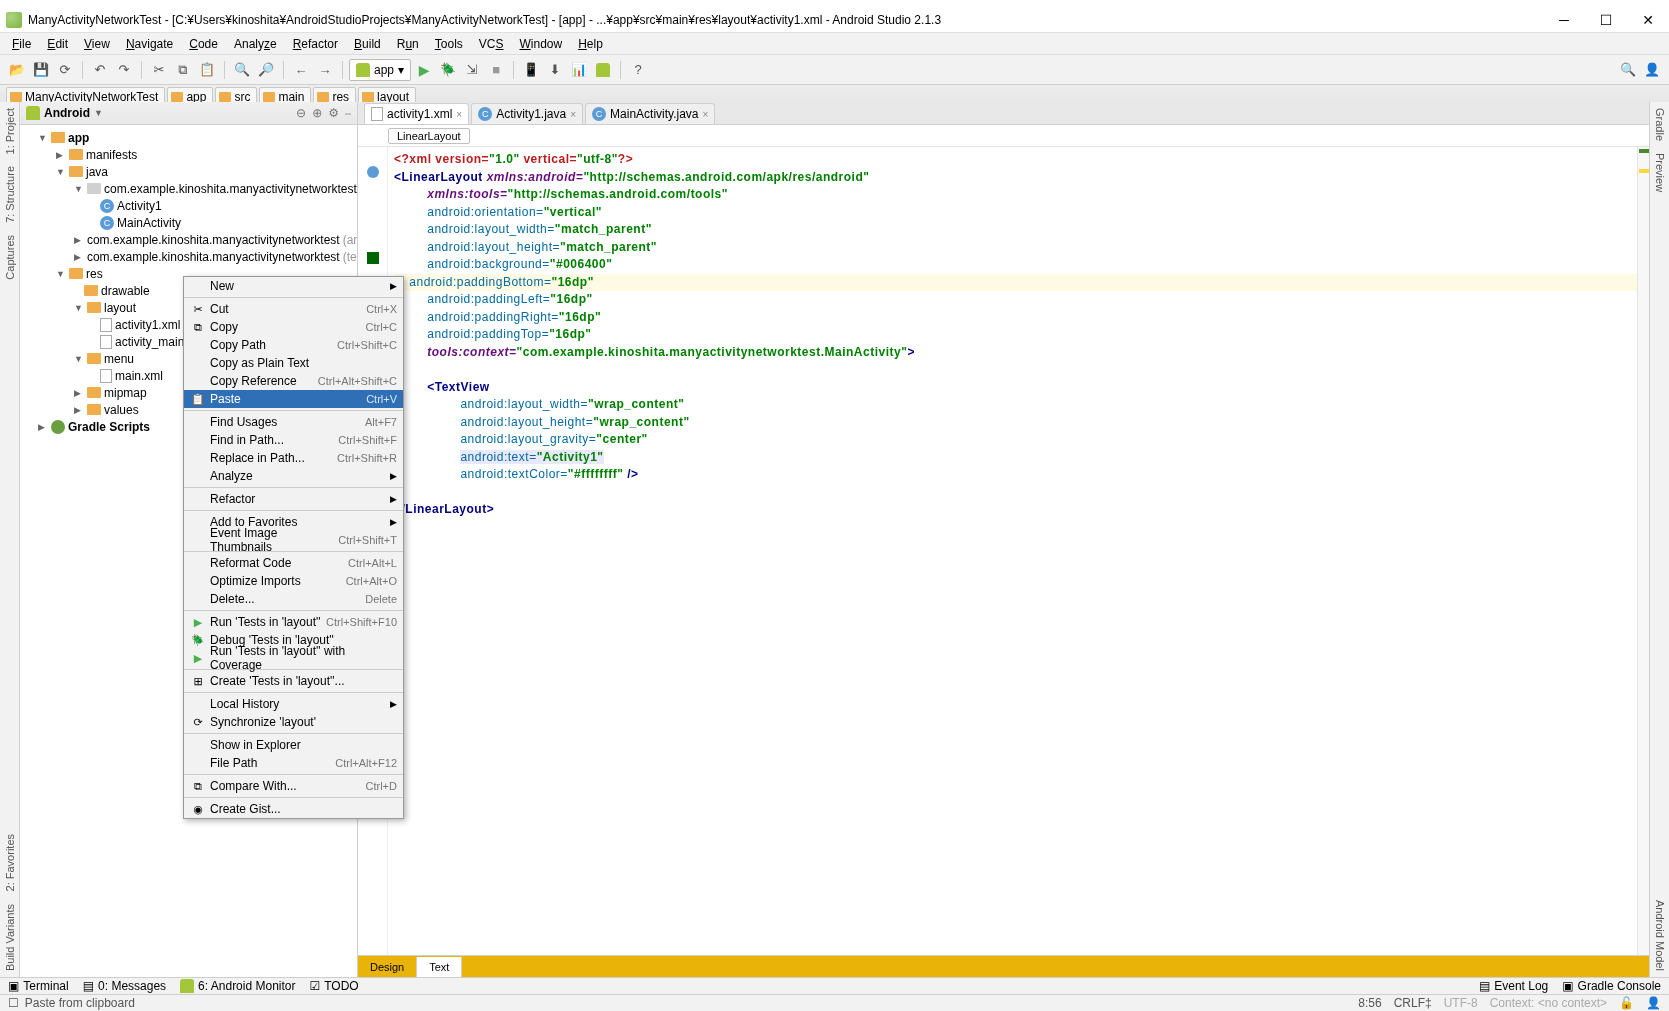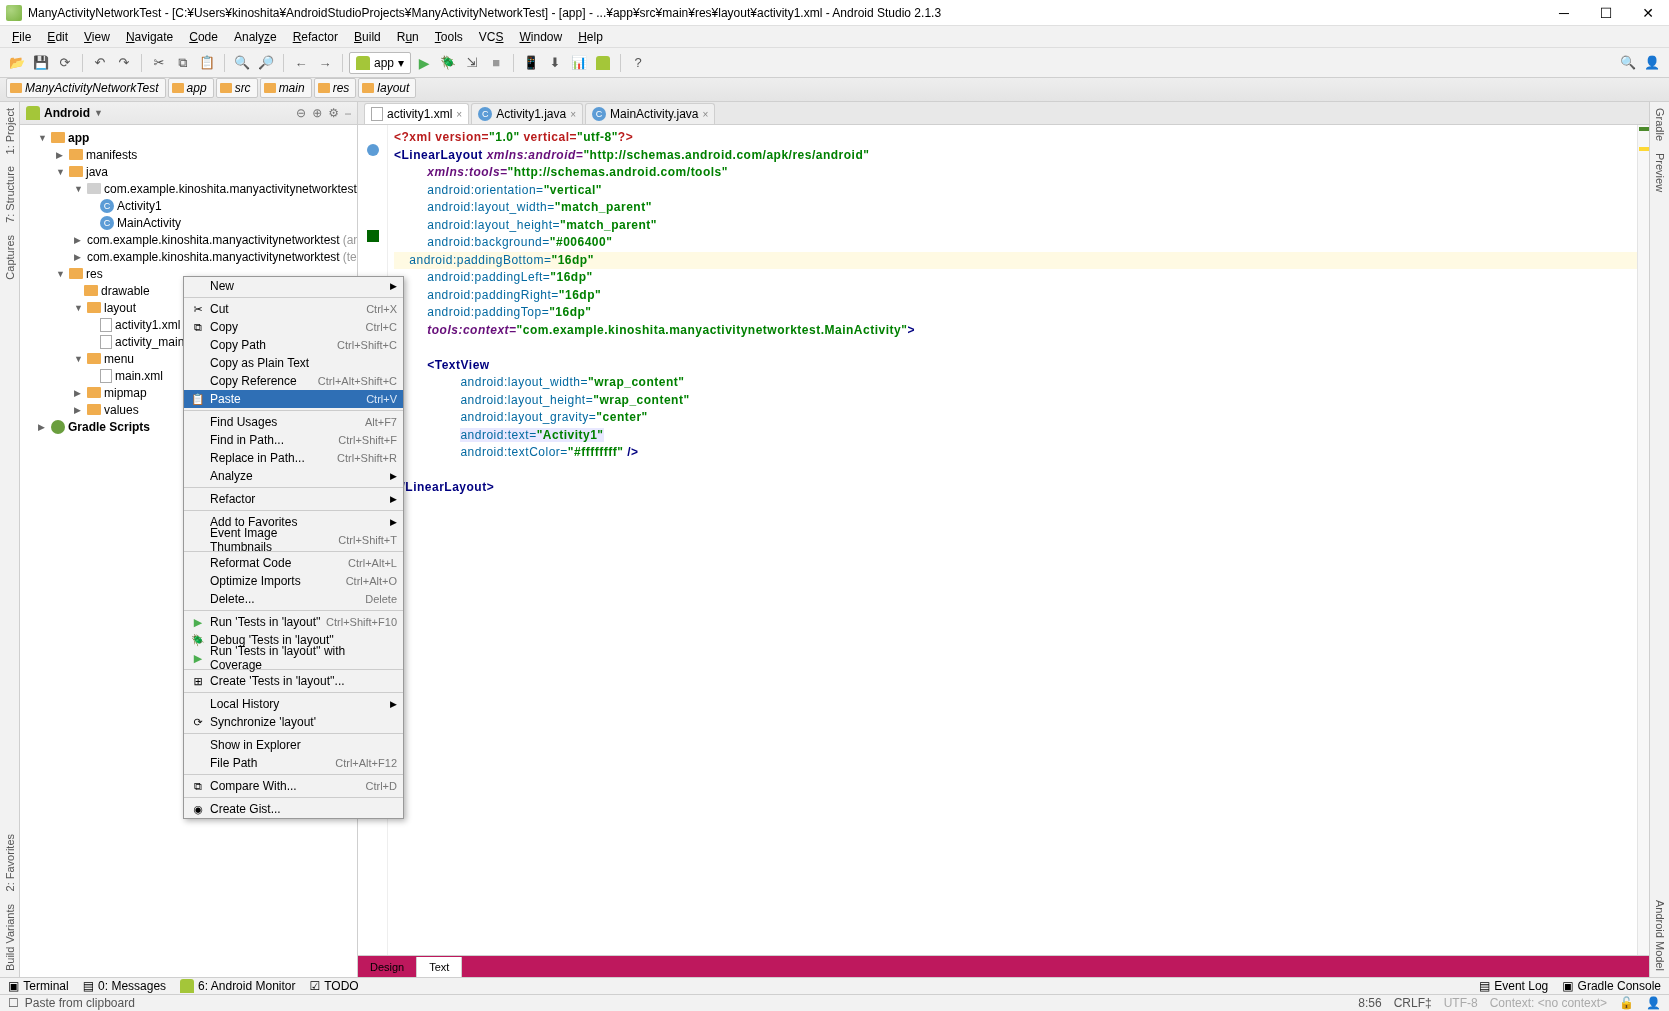--- a/index.html
+++ b/index.html
@@ -1,38 +1,38 @@
 <!DOCTYPE html>
 <html><head>
 <meta charset="utf-8">
 <style>
 * { margin: 0; padding: 0; box-sizing: border-box; font-family: "Segoe UI", Tahoma, sans-serif; font-size: 12px; }
 html, body { height: 100%; background: #fff; color: #000; overflow: hidden; }
 
 
-.titlebar { height: 26px; background: #fff; border-bottom: 1px solid #e0e0e0; display: flex; align-items: center; padding: 0 6px; }
+.titlebar { height: 26px; background: #fff; border-bottom: 1px solid #e0e0e0; display: flex; align-items: center; padding: 0 6px; margin-top: 7px; }
 .titlebar-icon { width: 16px; height: 16px; background: radial-gradient(circle at 30% 30%, #aed581, #7cb342); border-radius: 2px; margin-right: 6px; }
 .titlebar-text { flex: 1; font-size: 12px; white-space: nowrap; overflow: hidden; }
 .win-controls { display: flex; gap: 12px; }
 .win-btn { width: 30px; height: 20px; display: flex; align-items: center; justify-content: center; cursor: default; font-size: 14px; }
 
 
 .menubar { height: 22px; background: #f2f2f2; border-bottom: 1px solid #dedede; display: flex; align-items: center; padding: 0 4px; }
 .menu-item { padding: 2px 8px; cursor: default; }
 
 
 .toolbar { height: 30px; background: #f2f2f2; border-bottom: 1px solid #cfcfcf; display: flex; align-items: center; padding: 0 6px; gap: 2px; }
 .tb-btn { width: 22px; height: 22px; display: flex; align-items: center; justify-content: center; border-radius: 2px; cursor: default; font-size: 13px; color: #555; }
 .tb-sep { width: 1px; height: 18px; background: #ccc; margin: 0 4px; }
 .tb-combo { height: 22px; border: 1px solid #bbb; background: #fff; border-radius: 2px; display: flex; align-items: center; padding: 0 6px; gap: 4px; font-size: 11px; }
 .tb-run { color: #4caf50; font-size: 14px; }
 .tb-bug { color: #4caf50; }
 
 
-.breadcrumb { height: 24px; background: linear-gradient(#eee, #e4e4e4); border-bottom: 1px solid #cfcfcf; display: flex; align-items: flex-start; padding: 0 6px; font-size: 11px; font-style: italic; }
+.breadcrumb { height: 24px; background: linear-gradient(#eee, #e4e4e4); border-bottom: 1px solid #cfcfcf; display: flex; align-items: center; padding: 0 6px; font-size: 11px; }
 .crumb { display: flex; align-items: center; padding: 0 6px 0 3px; height: 20px; background: #f7f7f7; border: 1px solid #c8c8c8; border-radius: 2px; margin-right: 2px; position: relative; gap: 3px; }
 .crumb-icon { width: 12px; height: 10px; background: #f0ad4e; border-radius: 1px; }
 
 
 .main-area { position: absolute; top: 102px; bottom: 34px; left: 0; right: 0; display: flex; }
 .side-strip-left, .side-strip-right { width: 20px; background: #f2f2f2; border-right: 1px solid #cfcfcf; display: flex; flex-direction: column; align-items: center; }
 .side-strip-right { border-right: none; border-left: 1px solid #cfcfcf; }
 .side-tab { writing-mode: vertical-rl; transform: rotate(180deg); padding: 6px 2px; font-size: 11px; color: #555; cursor: default; }
 .side-strip-right .side-tab { transform: none; }
 
@@ -69,21 +69,21 @@
 .code .ns { color: #660e7a; font-weight: bold; font-style: italic; }
 .code .str { color: #008000; font-weight: bold; }
 .code .tag { color: #000080; font-weight: bold; }
 .code .hl-line { background: #fffae3; display: inline-block; width: 100%; }
 .code .hl-attr { background: #e8e8ff; }
 .minimap { width: 12px; background: #f7f7f7; border-left: 1px solid #e4e4e4; position: relative; }
 .mm-mark { position: absolute; left: 1px; width: 10px; height: 4px; }
 .mm-green { background: #4c8a2b; top: 2px; }
 .mm-yellow { background: #fdd835; top: 22px; }
 
-.editor-footer-tabs { height: 22px; border-top: 1px solid #cfcfcf; background: #be185d; display: flex; align-items: center; }
+.editor-footer-tabs { height: 22px; border-top: 1px solid #cfcfcf; background: #eab308; display: flex; align-items: center; }
 .ef-tab { height: 20px; padding: 0 12px; border-right: 1px solid #cfcfcf; display: flex; align-items: center; font-size: 11px; cursor: default; }
 .ef-tab.active { background: #fff; }
 
 
 .context-menu { position: absolute; left: 183px; top: 276px; width: 221px; background: #f2f2f2; border: 1px solid #999; box-shadow: 2px 2px 6px rgba(0,0,0,0.3); z-index: 100; font-size: 12px; }
 .cm-row { height: 18px; display: flex; align-items: center; padding: 0 6px; cursor: default; position: relative; justify-content: center; }
 .cm-row.highlighted { background: #2f6fb5; color: #fff; }
 .cm-icon { width: 16px; display: inline-flex; align-items: center; justify-content: center; font-size: 11px; }
 .cm-label { flex: 1; padding-left: 4px; }
 .cm-shortcut { color: #777; font-size: 11px; }
@@ -325,20 +325,23 @@
       <div class="etab inactive">
           <span class="class-icon">C</span>
           <span>Activity1.java</span>
           <span class="etab-close">×</span>
         </div>
       <div class="etab inactive">
           <span class="class-icon">C</span>
           <span>MainActivity.java</span>
           <span class="etab-close">×</span>
         </div>
+    </div>
+    <div class="crumb-bar">
+      <div class="crumb-pill">LinearLayout</div>
     </div>
     <div class="editor-body">
       <div class="gutter">
         <div style="height:17px"></div>
         <div class="gutter-mark" style="background:#5c9cd6;border-radius:50%"></div>
         <div style="height:70px"></div>
         <div class="gutter-mark" style="background:#006400"></div>
       </div>
       <div class="code"><span class="kw">&lt;?xml version=</span><span class="str">"1.0"</span><span class="kw"> vertical=</span><span class="str">"utf-8"</span><span class="kw">?&gt;</span>
 <span class="tag">&lt;LinearLayout </span><span class="ns">xmlns:android=</span><span class="str">"http://schemas.android.com/apk/res/android"</span>

